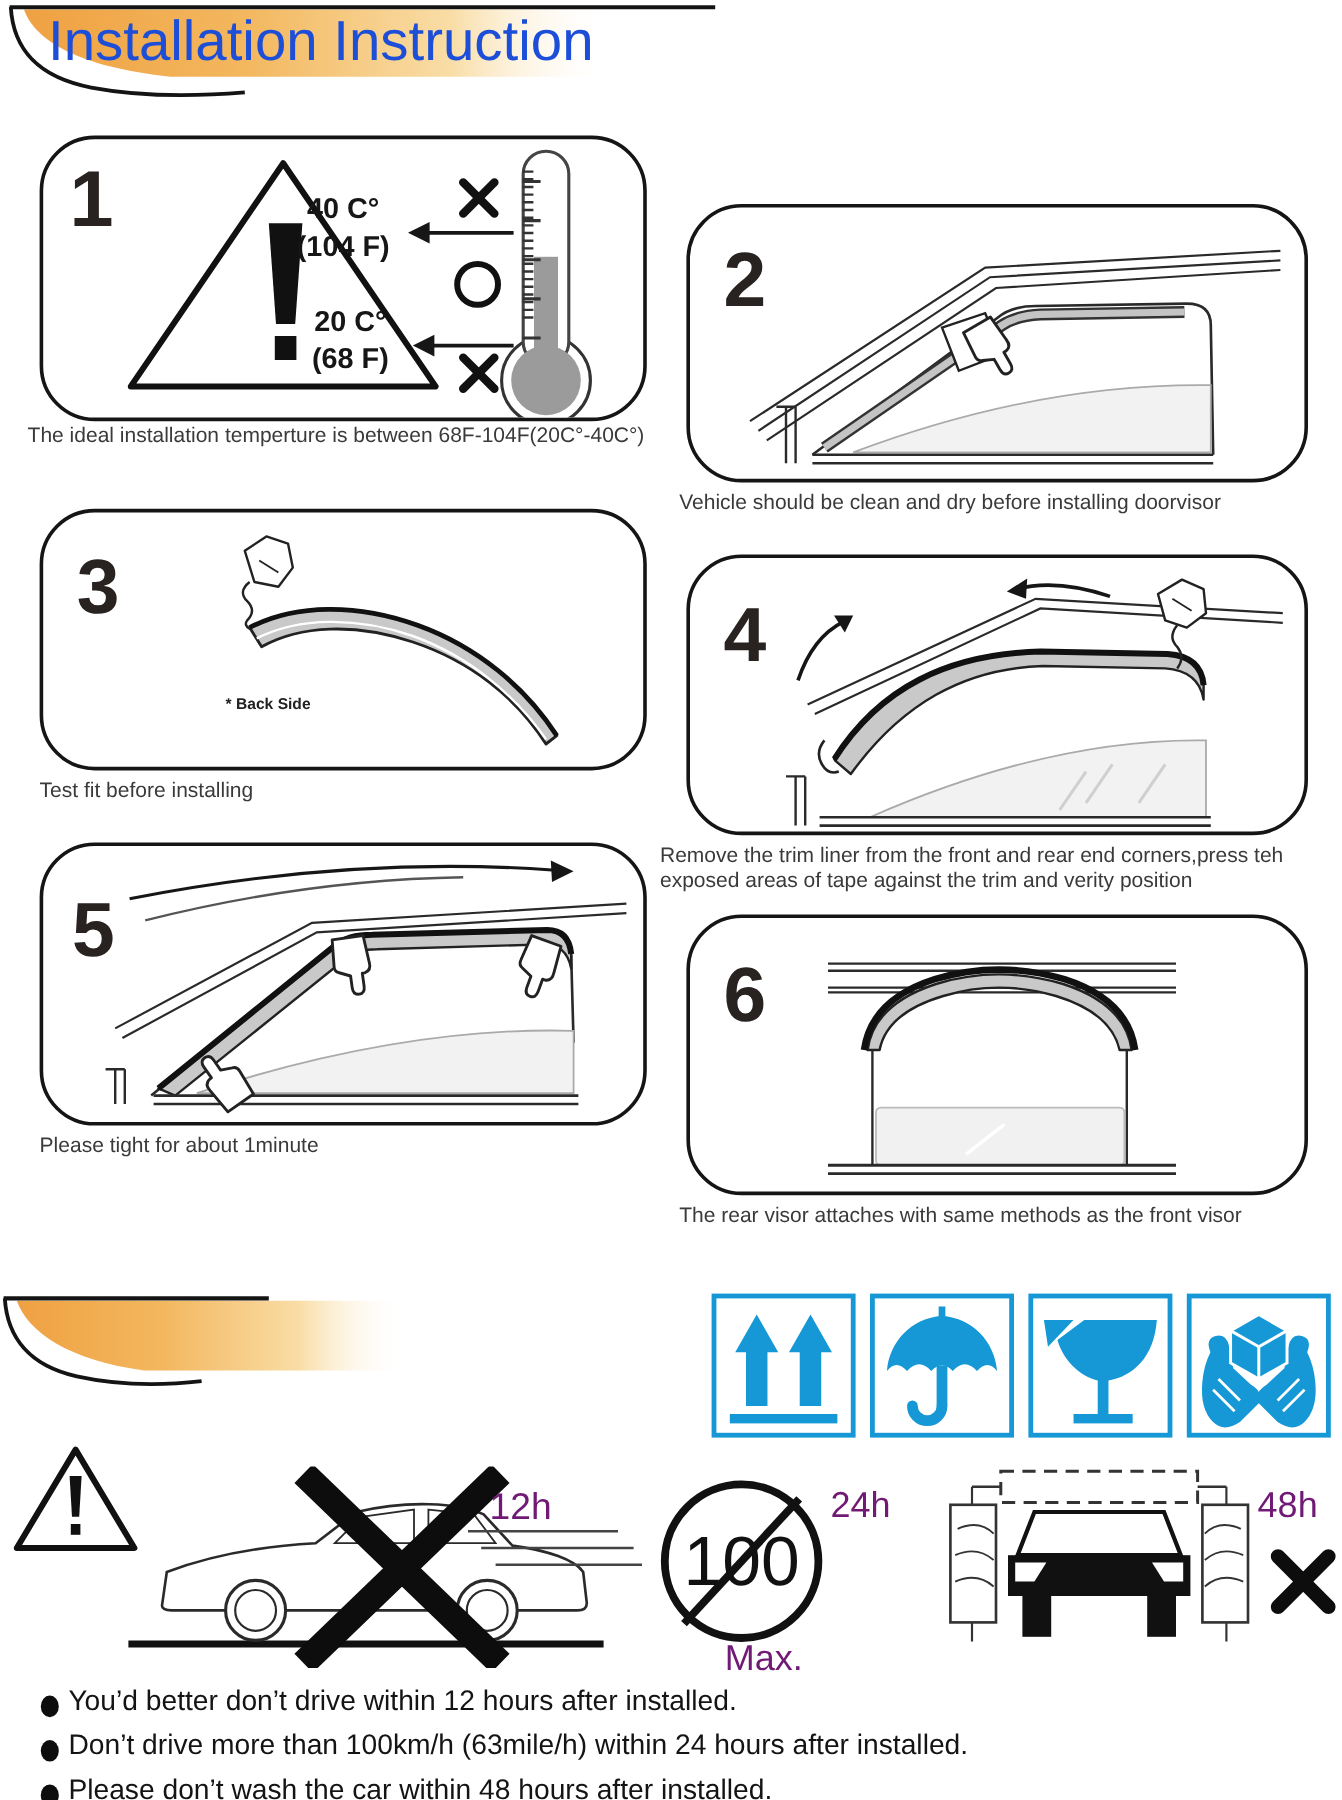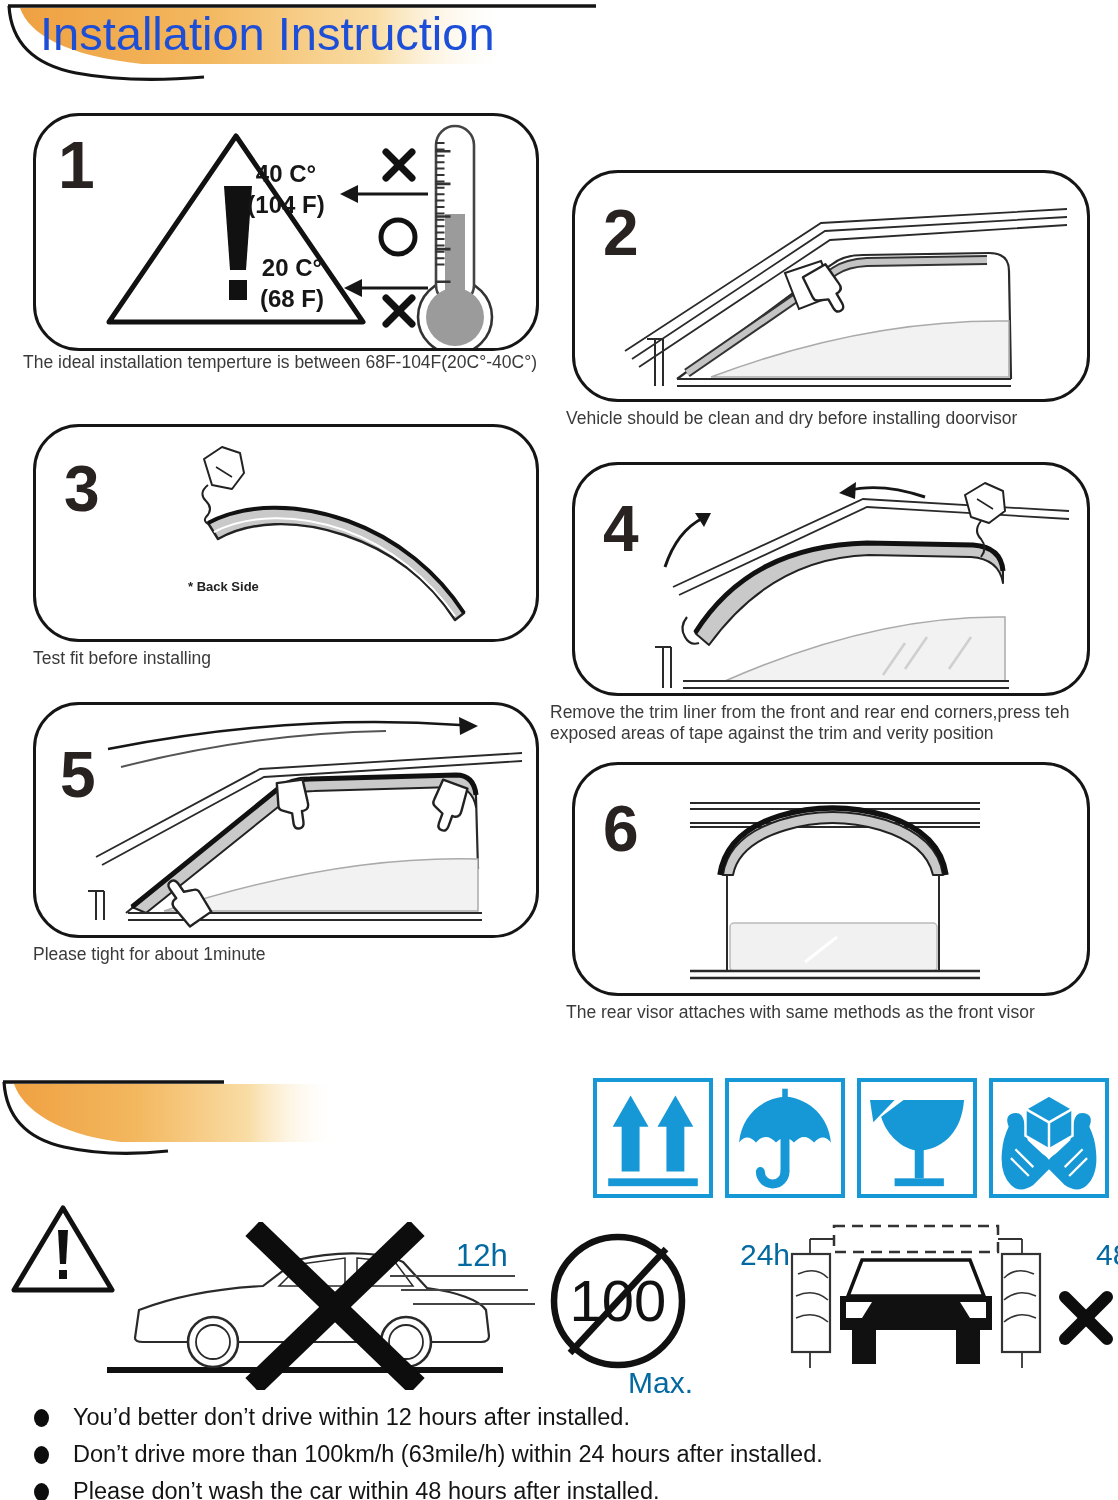--- a/index.html
+++ b/index.html
@@ -5,22 +5,22 @@
   html,body{margin:0;padding:0;background:#fff;}
   .page{position:relative;width:1118px;height:1500px;background:#fff;overflow:hidden;
         font-family:"Liberation Sans",sans-serif;color:#1a1a1a;}
   .abs{position:absolute;}
   .brand-title{position:absolute;font-size:47px;font-weight:400;color:#1d4ed8;white-space:nowrap;}
   .panel{position:absolute;border:3px solid #151515;border-radius:46px;background:#fff;}
   .panel svg{display:block;width:100%;height:100%;}
   .caption{position:absolute;text-align:left;font-size:17.5px;line-height:1.22;color:#3a3a3a;}
   .icon-box{position:absolute;width:112px;height:112px;border:4px solid #1798d6;background:#fff;}
   .icon-box svg{display:block;width:100%;height:100%;}
-  .time-label{position:absolute;font-size:30px;color:#0369a1;white-space:nowrap;margin-left:48px;}
-  .bullet-row{position:absolute;display:flex;align-items:center;gap:24px;}
+  .time-label{position:absolute;font-size:30px;color:#701a75;white-space:nowrap;}
+  .bullet-row{position:absolute;display:flex;align-items:flex-end;gap:8px;}
   .bullet-dot{width:15px;height:18px;background:#0d0d0d;border-radius:50%;flex:0 0 auto;}
   .bullet-text{font-size:23.5px;color:#141414;white-space:nowrap;}
   svg text{font-family:"Liberation Sans",sans-serif;}
 </style>
 </head>
 <body>
 
 <div class="page">
 
   <svg width="0" height="0" style="position:absolute" aria-hidden="true">
@@ -322,21 +322,21 @@
         <line x1="322" y1="6" x2="158" y2="164"></line>
     </g>
   </svg>
   <div class="time-label" style="left:408px;top:1238px;font-size:31px">12h</div>
 
   <svg class="abs" style="left:545px;top:1228px" width="146" height="146" viewBox="0 0 146 146">
     <circle cx="73" cy="73" r="64" fill="#fff" stroke="#111" stroke-width="6.5"></circle>
     <text x="73" y="93" font-size="58" text-anchor="middle" fill="#111">100</text>
     <line x1="121" y1="21" x2="25" y2="125" stroke="#111" stroke-width="6.5"></line>
   </svg>
-  <div class="time-label" style="left:580px;top:1366px;font-size:30px">Max.</div>
+  <div class="time-label" style="left:604px;top:1366px;font-size:30px">Max.</div>
   <div class="time-label" style="left:692px;top:1238px">24h</div>
 
   <svg class="abs" style="left:788px;top:1216px" width="256" height="162" viewBox="0 0 256 162">
     <rect x="46" y="10" width="164" height="26" fill="none" stroke="#333" stroke-width="2.5" stroke-dasharray="11 7"></rect>
     <g stroke="#333" fill="none">
       <line x1="46" y1="23" x2="22" y2="23" stroke-width="2"></line>
         <line x1="210" y1="23" x2="234" y2="23" stroke-width="2"></line>
       <line x1="22" y1="23" x2="22" y2="152" stroke-width="1.8"></line>
         <line x1="234" y1="23" x2="234" y2="152" stroke-width="1.8"></line>
     </g>

